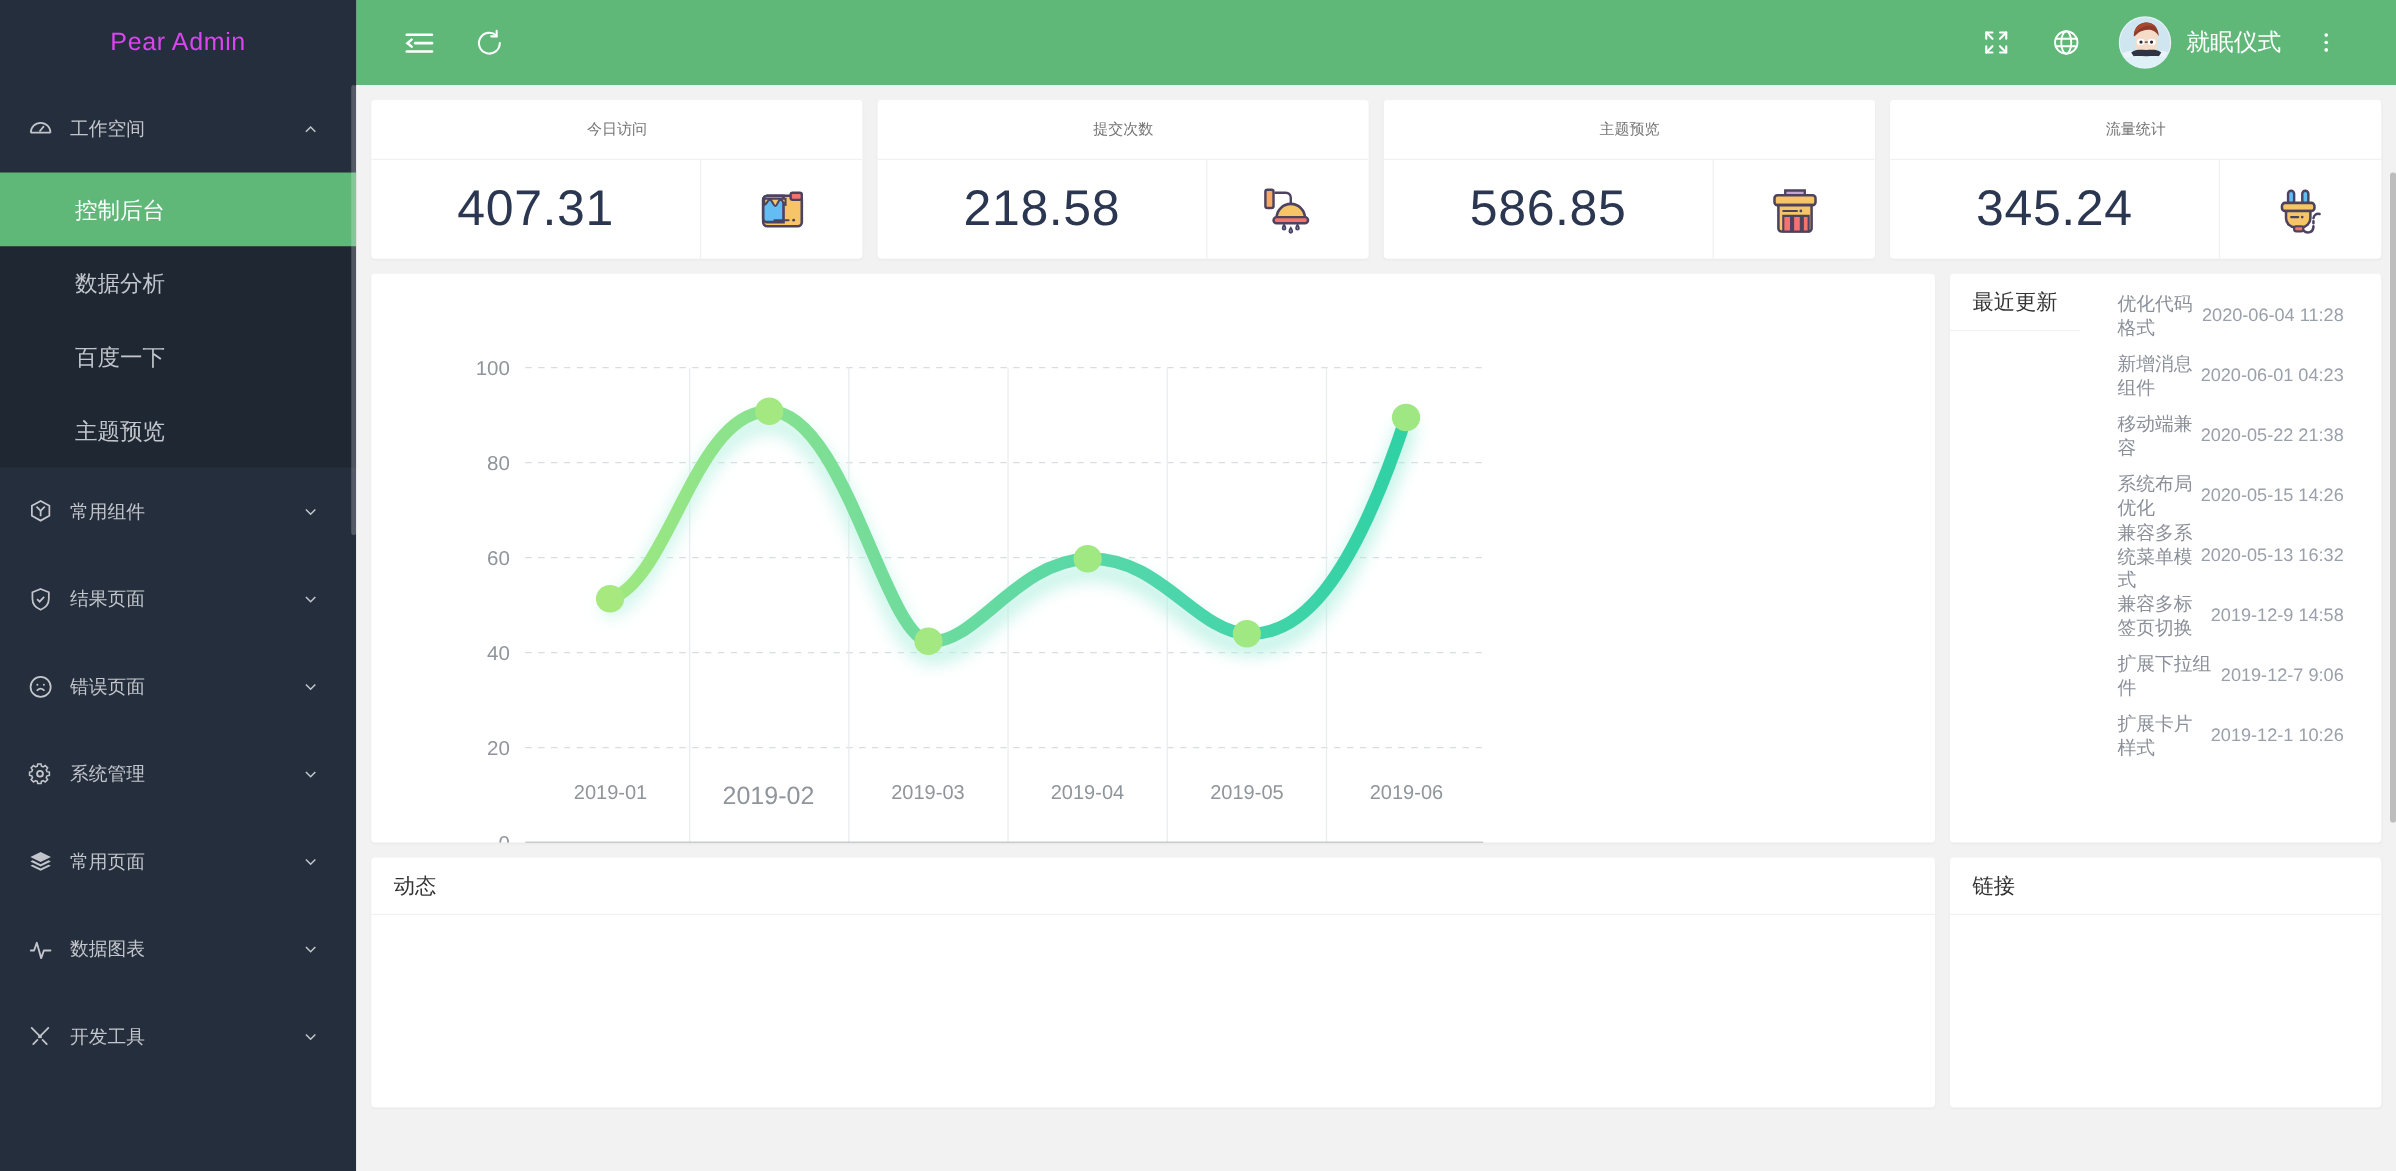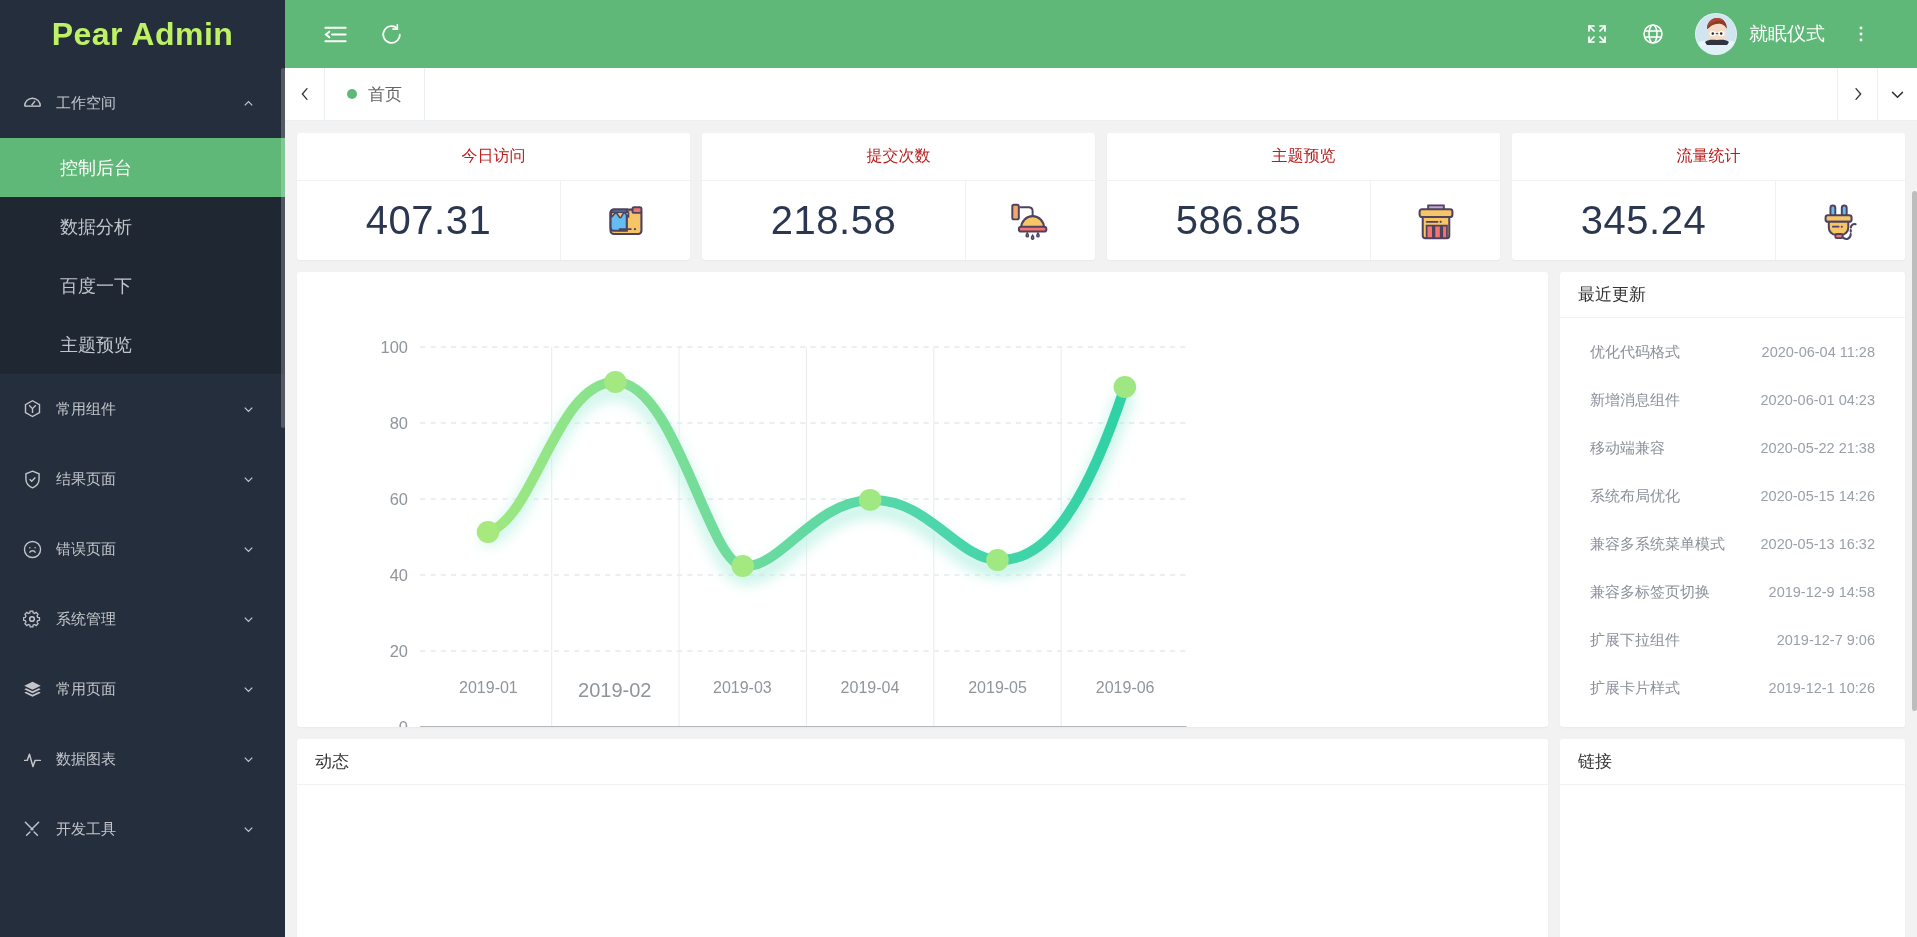--- a/index.html
+++ b/index.html
@@ -15,22 +15,22 @@
   .sidebar {
     width: 285px; height: 937px;
     background: #252e3c;
     flex: 0 0 285px;
     position: relative;
     overflow: hidden;
   }
   .logo {
     height: 68px;
     display: flex; align-items: center; justify-content: center;
-    color: #bef264;
-    font-size: 32px; font-weight: bold;
+    color: #d946ef;
+    font-size: 20px; font-weight: normal;
     letter-spacing: .5px;
   }
   .menu { padding-top: 0; }
   .menu-group {
     height: 70px;
     display: flex; align-items: center;
     padding: 0 26px 0 22px;
     color: #c2c6cc;
     font-size: 15px;
     cursor: pointer;
@@ -124,37 +124,37 @@
   }
 
   .stat-row { display: flex; gap: 12px; }
   .card {
     background: #fff; border-radius: 3px;
     box-shadow: 0 1px 2px rgba(0,0,0,.04);
   }
   .stat-card { flex: 1; height: 127px; display: flex; flex-direction: column; }
   .stat-title {
     height: 48px; display: flex; align-items: center; justify-content: center;
-    font-size: 16px; color: #b91c1c;
+    font-size: 12px; color: #737373;
     border-bottom: 1px solid #f0f1f3;
   }
   .stat-body { flex: 1; display: flex; align-items: stretch; }
   .stat-num {
     flex: 1; display: flex; align-items: center; justify-content: center;
     font-size: 40px; color: #2b3750; letter-spacing: .5px;
   }
   .stat-ico {
     width: 130px; flex: 0 0 130px;
     display: flex; align-items: center; justify-content: center;
     border-left: 1px solid #f0f1f3;
   }
 
   .mid-row { display: flex; gap: 12px; margin-top: 12px; }
   .chart-card { flex: 1 1 auto; height: 455px; position: relative; min-width: 0; }
-  .update-card { width: 345px; flex: 0 0 345px; height: 455px; display: flex; flex-direction: column; }
+  .update-card { width: 345px; flex: 0 0 345px; height: 455px; display: flex; flex-direction: row; }
   .panel-title {
     height: 46px; display: flex; align-items: center;
     padding: 0 18px; font-size: 17px; color: #333;
     border-bottom: 1px solid #f0f1f3;
   }
   .update-list { flex: 1; padding: 10px 0; overflow: hidden; }
   .update-item {
     display: flex; align-items: center; justify-content: space-between;
     padding: 0 30px 0 30px;
     height: 48px;
@@ -384,42 +384,20 @@
     </div>
     <div class="hbtn">
       <svg width="22" height="22" viewBox="0 0 24 24" fill="#fff">
         <circle cx="12" cy="5.5" r="1.6"></circle>
           <circle cx="12" cy="12" r="1.6"></circle>
           <circle cx="12" cy="18.5" r="1.6"></circle>
       </svg>
     </div>
   </header>
 
-  <div class="tabbar">
-    <div class="tabnav">
-      <svg width="16" height="16" viewBox="0 0 24 24" fill="none" stroke="#333" stroke-width="2" stroke-linecap="round">
-          <path d="M15 4l-7 8 7 8"></path>
-        </svg>
-    </div>
-    <div class="tab">
-      <span class="dot"></span>
-      <span>首页</span>
-    </div>
-    <div class="tabfill"></div>
-    <div class="tabnav right-side">
-      <svg width="16" height="16" viewBox="0 0 24 24" fill="none" stroke="#333" stroke-width="2" stroke-linecap="round">
-          <path d="M9 4l7 8-7 8"></path>
-        </svg>
-    </div>
-    <div class="tabnav right-side">
-      <svg width="17" height="17" viewBox="0 0 24 24" fill="none" stroke="#333" stroke-width="2" stroke-linecap="round">
-          <path d="M5 9l7 7 7-7"></path>
-        </svg>
-    </div>
-  </div>
 
   <main class="content">
 
     <div class="stat-row">
 
       <div class="card stat-card">
         <div class="stat-title">今日访问</div>
         <div class="stat-body">
           <div class="stat-num">407.31</div>
           <div class="stat-ico">

